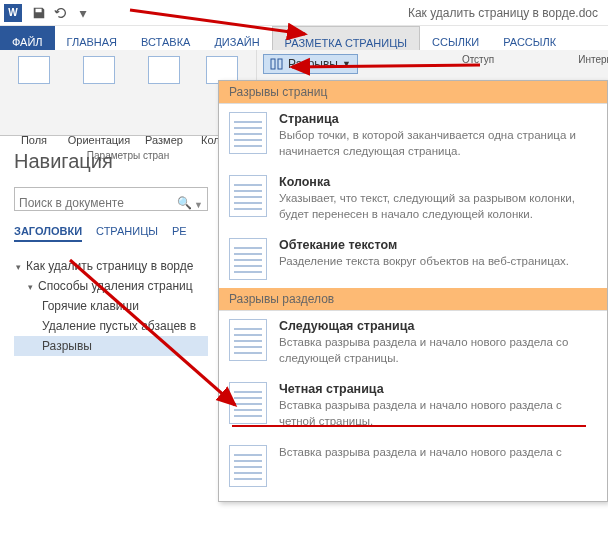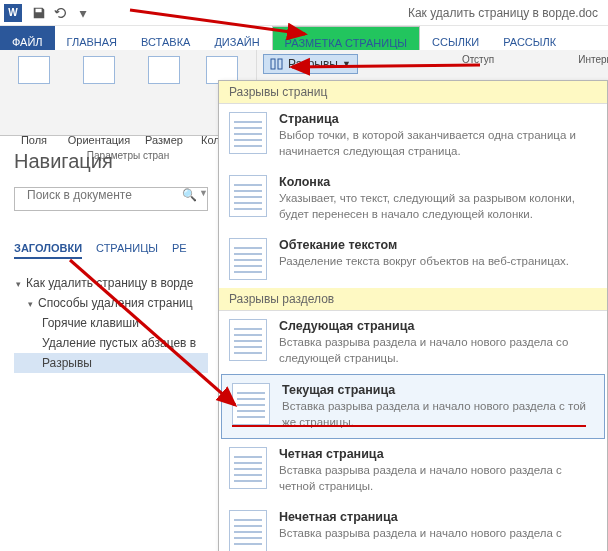--- a/index.html
+++ b/index.html
@@ -64,21 +64,21 @@
     cursor: pointer;
     text-transform: uppercase;
   }
   .ribbon-tabs .tab.file {
     background: #2b579a;
     color: #fff;
   }
   .ribbon-tabs .tab.active {
     border: 1px solid #c5c5c5;
     border-bottom: none;
-    background: #22c55e;
+    background: #e5e5e5;
   }
   
   .ribbon-body {
     height: 86px;
     background: #f3f3f3;
     border-bottom: 1px solid #c5c5c5;
     display: flex;
     position: relative;
   }
   .ribbon-group {
@@ -137,23 +137,23 @@
     position: absolute;
     left: 0; top: 136px;
     width: 218px;
     padding: 14px 10px 10px 14px;
   }
   .nav-title { font-size: 20px; color: #555; margin-bottom: 14px; font-weight: 300; }
   .search-box {
     display: flex;
     border: 1px solid #bbb;
     height: 24px;
-    align-items: flex-start;
-    padding: 0 12px;
-    margin-bottom: 31px;
+    align-items: flex-end;
+    padding: 0 4px;
+    margin-bottom: 14px;
   }
   .search-box input {
     border: none; outline: none; flex: 1; font-size: 12px; color: #666;
     background: transparent;
   }
   .nav-tabs { display: flex; gap: 14px; font-size: 11px; color: #2b579a; margin-bottom: 14px; }
   .nav-tabs .nt { cursor: pointer; padding-bottom: 3px; }
   .nav-tabs .nt.active { color: #2b579a; border-bottom: 2px solid #2b579a; font-weight: 600;}
   .tree { font-size: 12px; color: #444; }
   .tree-item { padding: 3px 0 3px 2px; cursor: pointer; }
@@ -167,21 +167,21 @@
     position: absolute;
     left: 218px; top: 80px;
     width: 390px;
     background: #fff;
     border: 1px solid #b6b6b6;
     box-shadow: 2px 2px 5px rgba(0,0,0,.2);
     z-index: 10;
     padding-bottom: 6px;
   }
   .dd-header {
-    background: #fef9c3;
+    background: #fdba74;
     color: #666;
     font-size: 12px;
     padding: 4px 10px;
     border-bottom: 1px solid #ddd;
   }
   .dd-item {
     display: flex;
     padding: 8px 10px;
     gap: 12px;
     cursor: pointer;
@@ -320,38 +320,30 @@
 
   <div class="dd-header">Разрывы разделов</div>
 
   <div class="dd-item">
     <div class="dd-icon"></div>
     <div class="dd-text">
       <div class="dd-title">Следующая страница</div>
       <div class="dd-desc">Вставка разрыва раздела и начало нового раздела со следующей страницы.</div>
     </div>
   </div>
-  <div class="dd-item dd-sel">
-    <div class="dd-icon"></div>
-    <div class="dd-text">
-      <div class="dd-title">Текущая страница</div>
-      <div class="dd-desc">Вставка разрыва раздела и начало нового раздела с той же страницы.</div>
-    </div>
-  </div>
   <div class="dd-item">
     <div class="dd-icon"></div>
     <div class="dd-text">
       <div class="dd-title">Четная страница</div>
       <div class="dd-desc">Вставка разрыва раздела и начало нового раздела с четной страницы.</div>
     </div>
   </div>
   <div class="dd-item">
     <div class="dd-icon"></div>
     <div class="dd-text">
-      <div class="dd-title">Нечетная страница</div>
       <div class="dd-desc">Вставка разрыва раздела и начало нового раздела с</div>
     </div>
   </div>
 </div>
 
 <svg class="arrow" style="left:120px;top:0px" width="200" height="40">
   <defs>
       <marker id="ah1" markerWidth="8" markerHeight="8" refX="6" refY="3" orient="auto">
         <path d="M0,0 L7,3 L0,6 Z" fill="#cc0000"></path>
       </marker>

